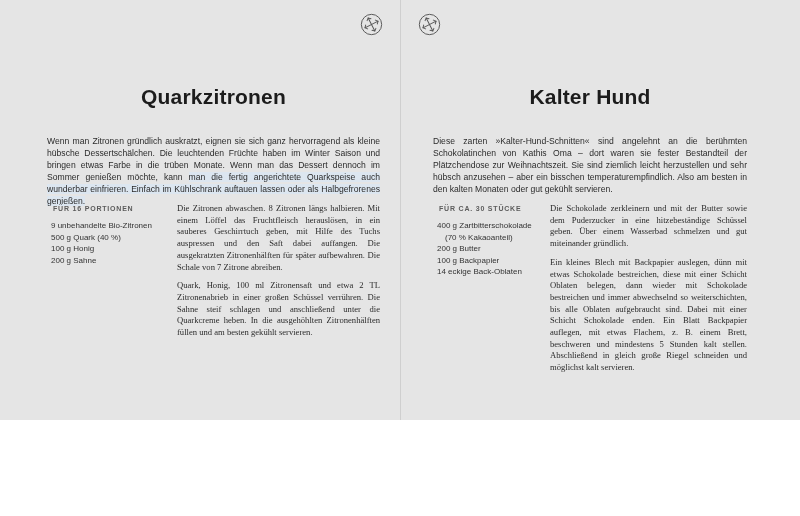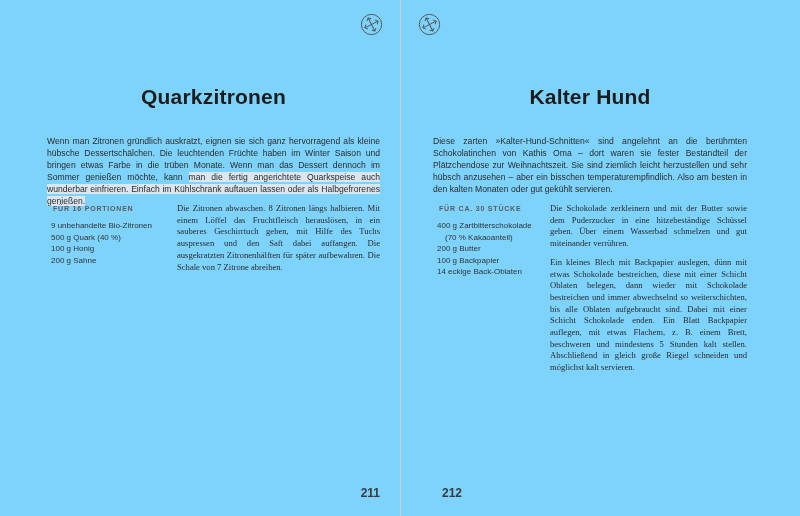--- a/index.html
+++ b/index.html
@@ -1,17 +1,17 @@
 <!DOCTYPE html>
 <html lang="de"><head>
 <meta charset="utf-8">
 <style>
   html,body { margin:0; padding:0; background:#ffffff; }
   .spread {
-    position:relative; width:800px; height:516px; background:#7dd3fc;
+    position:relative; width:800px; height:420px; background:#e5e5e5;
     font-family:"Liberation Sans", sans-serif; color:#2e2e2e; overflow:hidden;
   }
   .divider { position:absolute; left:400px; top:0; width:1px; height:516px; background:#cfcfcf; }
 
   .page { position:absolute; top:0; height:516px; }
   .page-left  { left:47px;  width:333px; }
   .page-right { left:433px; width:314px; }
 
   .freeze-icon { position:absolute; top:13px; width:23px; height:23px; }
   .freeze-icon.pos-left  { left:360px; }
@@ -94,20 +94,21 @@
         <div class="servings">FÜR 16 PORTIONEN</div>
         <ul class="ing-list">
           <li>9 unbehandelte Bio-Zitronen</li>
           <li>500 g Quark (40 %)</li>
           <li>100 g Honig</li>
           <li>200 g Sahne</li>
         </ul>
       </div>
       <div class="col-method">
         <p>Die Zitronen abwaschen. 8 Zitronen längs halbieren. Mit einem Löffel das Fruchtfleisch herauslösen, in ein sauberes Geschirrtuch geben, mit Hilfe des Tuchs auspressen und den Saft dabei auffangen. Die ausgekratzten Zitronenhälften für später aufbewahren. Die Schale von 7 Zitrone abreiben.</p>
+        <p>Quark, Honig, 100 ml Zitronensaft und etwa 2 TL Zitronenabrieb in einer großen Schüssel verrühren. Die Sahne steif schlagen und anschließend unter die Quarkcreme heben. In die ausgehöhlten Zitronenhälften füllen und am besten gekühlt servieren.</p>
       </div>
     </div>
   </div>
 
   <div class="page page-right">
     <h1 class="recipe-title">Kalter Hund</h1>
 
     <p class="intro">Diese zarten »Kalter-Hund-Schnitten« sind angelehnt an die berühmten Schokolatinchen von Kathis Oma – dort waren sie fester Bestandteil der Plätzchendose zur Weihnachtszeit. Sie sind ziemlich leicht herzustellen und sehr hübsch anzusehen – aber ein bisschen temperaturempfindlich. Also am besten in den kalten Monaten oder gut gekühlt servieren.</p>
 
     <div class="cols">
@@ -115,21 +116,21 @@
         <div class="servings">FÜR CA. 30 STÜCKE</div>
         <ul class="ing-list">
           <li>400 g Zartbitterschokolade</li>
           <li class="indent">(70 % Kakaoanteil)</li>
           <li>200 g Butter</li>
           <li>100 g Backpapier</li>
           <li>14 eckige Back-Oblaten</li>
         </ul>
       </div>
       <div class="col-method">
-        <p>Die Schokolade zerkleinern und mit der Butter sowie dem Puderzucker in eine hitzebeständige Schüssel geben. Über einem Wasserbad schmelzen und gut miteinander verrühren.</p>
+        <p>Die Schokolade zerkleinern und mit der Butter sowie dem Puderzucker in eine hitzebeständige Schüssel geben. Über einem Wasserbad schmelzen und gut miteinander gründlich.</p>
         <p>Ein kleines Blech mit Backpapier auslegen, dünn mit etwas Schokolade bestreichen, diese mit einer Schicht Oblaten belegen, dann wieder mit Schokolade bestreichen und immer abwechselnd so weiterschichten, bis alle Oblaten aufgebraucht sind. Dabei mit einer Schicht Schokolade enden. Ein Blatt Backpapier auflegen, mit etwas Flachem, z. B. einem Brett, beschweren und mindestens 5 Stunden kalt stellen. Abschließend in gleich große Riegel schneiden und möglichst kalt servieren.</p>
       </div>
     </div>
   </div>
 
   <div class="page-number num-left">211</div>
   <div class="page-number num-right">212</div>
 
 </div>
 

